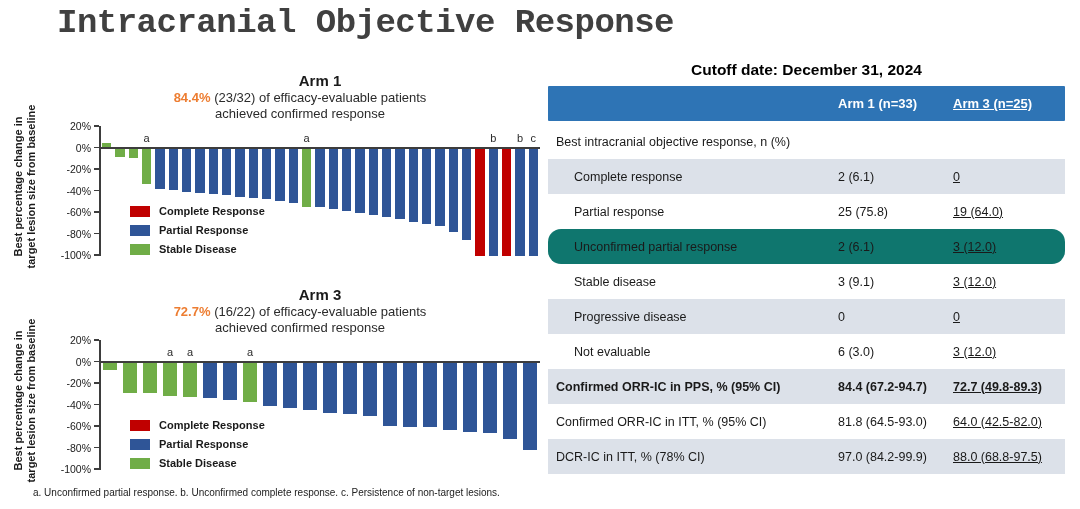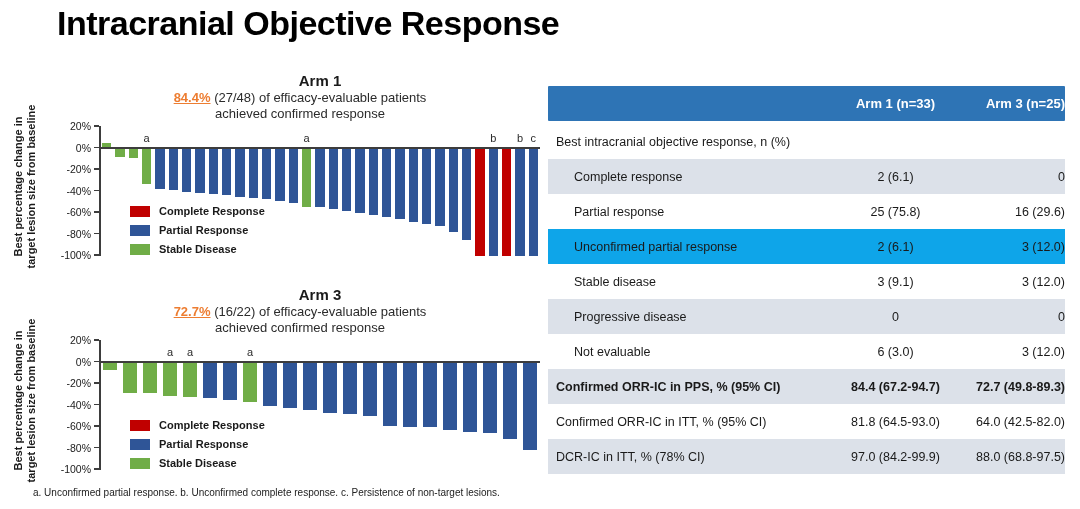--- a/index.html
+++ b/index.html
@@ -3,21 +3,21 @@
 <meta charset="utf-8">
 <style>
   html,body{margin:0;padding:0;background:#fff;}
   .slide{position:relative;width:1080px;height:509px;background:#fff;overflow:hidden;
          font-family:"Liberation Sans",sans-serif;color:#1a1a1a;}
   .main-title{position:absolute;left:57px;top:4px;font-size:34px;font-weight:bold;letter-spacing:-.5px;}
   
   .chart{position:absolute;left:0;width:560px;height:206px;}
   .chart-title{position:absolute;left:100px;width:440px;top:0;text-align:center;font-size:15px;font-weight:bold;color:#1a1a1a;}
   .chart-sub{position:absolute;left:60px;width:480px;text-align:center;font-size:13px;color:#2b2b2b;line-height:16px;}
-  .chart-sub .hl{font-weight:bold;text-decoration:underline;}
+  .chart-sub .hl{font-weight:bold;}
   .axis-label{position:absolute;left:-62px;top:102px;width:172px;text-align:center;
               font-size:11px;font-weight:bold;line-height:12.5px;color:#1a1a1a;
               transform:rotate(-90deg);transform-origin:center;}
   .plot{position:absolute;left:100px;top:54px;width:440px;height:129.5px;}
   .yaxis{position:absolute;left:-1px;top:0;width:2px;height:130px;background:#3d3d3d;}
   .zeroline{position:absolute;left:0;width:440px;height:2px;background:#3d3d3d;}
   .tickmark{position:absolute;width:5px;height:1.5px;background:#3d3d3d;left:-6px;}
   .ticklabel{position:absolute;left:-52px;width:43px;text-align:right;font-size:10.5px;color:#1a1a1a;}
   .bar{position:absolute;}
   .barnote{position:absolute;font-size:11px;color:#2b2b2b;text-align:center;}
@@ -26,34 +26,34 @@
   .legend-swatch{width:20px;height:11px;margin-right:9px;}
   .legend-label{font-size:11px;font-weight:bold;color:#1a1a1a;}
   .footnote{position:absolute;left:33px;top:487px;font-size:10px;color:#222;}
   
   .cutoff-title{position:absolute;left:548px;top:61px;width:517px;text-align:center;
                 font-size:15.5px;font-weight:bold;color:#000;}
   .rtable{position:absolute;left:548px;top:86px;width:517px;font-size:12.5px;}
   .thead{display:flex;height:35px;border-radius:1px;align-items:center;color:#fff;font-weight:bold;font-size:13px;margin-bottom:3px;}
   .trow{display:flex;height:35px;align-items:center;}
   .c-label{width:290px;box-sizing:border-box;padding-left:8px;}
-  .c-val{width:115px;text-align:center;}
-  .c-val2{width:112px;text-align:right;}
+  .c-val{width:115px;}
+  .c-val2{width:112px;text-align:left;text-decoration:underline;}
   .indent .c-label{padding-left:26px;}
   .bold{font-weight:bold;}
 </style>
 </head>
 <body>
 
 <div class="slide">
-  <div class="main-title" style="color: #000000;">Intracranial Objective Response</div>
+  <div class="main-title" style="color: #404040; font-family: Liberation Mono, monospace;">Intracranial Objective Response</div>
 
   <div class="chart" id="chart-0" style="top:72px;">
       <div class="chart-title">Arm 1</div>
-      <div class="chart-sub" style="top: 18px;"><span class="hl" style="color: rgb(237, 125, 49);">84.4%</span><span> (27/48) of efficacy-evaluable patients</span></div>
+      <div class="chart-sub" style="top: 18px;"><span class="hl" style="color: rgb(237, 125, 49);">84.4%</span><span> (23/32) of efficacy-evaluable patients</span></div>
       <div class="chart-sub" style="top: 34px;">achieved confirmed response</div>
       <div class="axis-label">Best percentage change in target lesion size from baseline</div>
       <div class="plot">
         <div class="yaxis"></div>
         <div class="tickmark" style="top: -0.75px;"></div>
         <div class="ticklabel" style="top: -6px;">20%</div>
         <div class="tickmark" style="top: 20.75px;"></div>
         <div class="ticklabel" style="top: 15.5px;">0%</div>
         <div class="tickmark" style="top: 42.25px;"></div>
         <div class="ticklabel" style="top: 37px;">-20%</div>
@@ -179,42 +179,43 @@
           <div class="legend-item">
             <div class="legend-swatch" style="background: rgb(112, 173, 71);"></div>
             <div class="legend-label">Stable Disease</div>
           </div>
         </div>
       </div>
     </div>
 
   <div class="footnote">a. Unconfirmed partial response. b. Unconfirmed complete response. c. Persistence of non-target lesions.</div>
 
+  <div class="cutoff-title">Cutoff date: December 31, 2024</div>
   <div class="rtable" id="rtable">
       <div class="thead" style="background: rgb(46, 116, 181);">
         <div class="c-label"></div>
         <div class="c-val">Arm 1 (n=33)</div>
         <div class="c-val2">Arm 3 (n=25)</div>
       </div>
       <div class="trow">
         <div class="c-label">Best intracranial objective response, n (%)</div>
         <div class="c-val"></div>
         <div class="c-val2"></div>
       </div>
       <div class="trow indent" style="background: rgb(220, 225, 233);">
         <div class="c-label">Complete response</div>
         <div class="c-val">2 (6.1)</div>
         <div class="c-val2">0</div>
       </div>
       <div class="trow indent">
         <div class="c-label">Partial response</div>
         <div class="c-val">25 (75.8)</div>
-        <div class="c-val2">16 (29.6)</div>
-      </div>
-      <div class="trow indent" style="background: #0ea5e9;">
+        <div class="c-val2">19 (64.0)</div>
+      </div>
+      <div class="trow indent" style="background: #0f766e; border-radius: 13px;">
         <div class="c-label">Unconfirmed partial response</div>
         <div class="c-val">2 (6.1)</div>
         <div class="c-val2">3 (12.0)</div>
       </div>
       <div class="trow indent">
         <div class="c-label">Stable disease</div>
         <div class="c-val">3 (9.1)</div>
         <div class="c-val2">3 (12.0)</div>
       </div>
       <div class="trow indent" style="background: rgb(220, 225, 233);">

